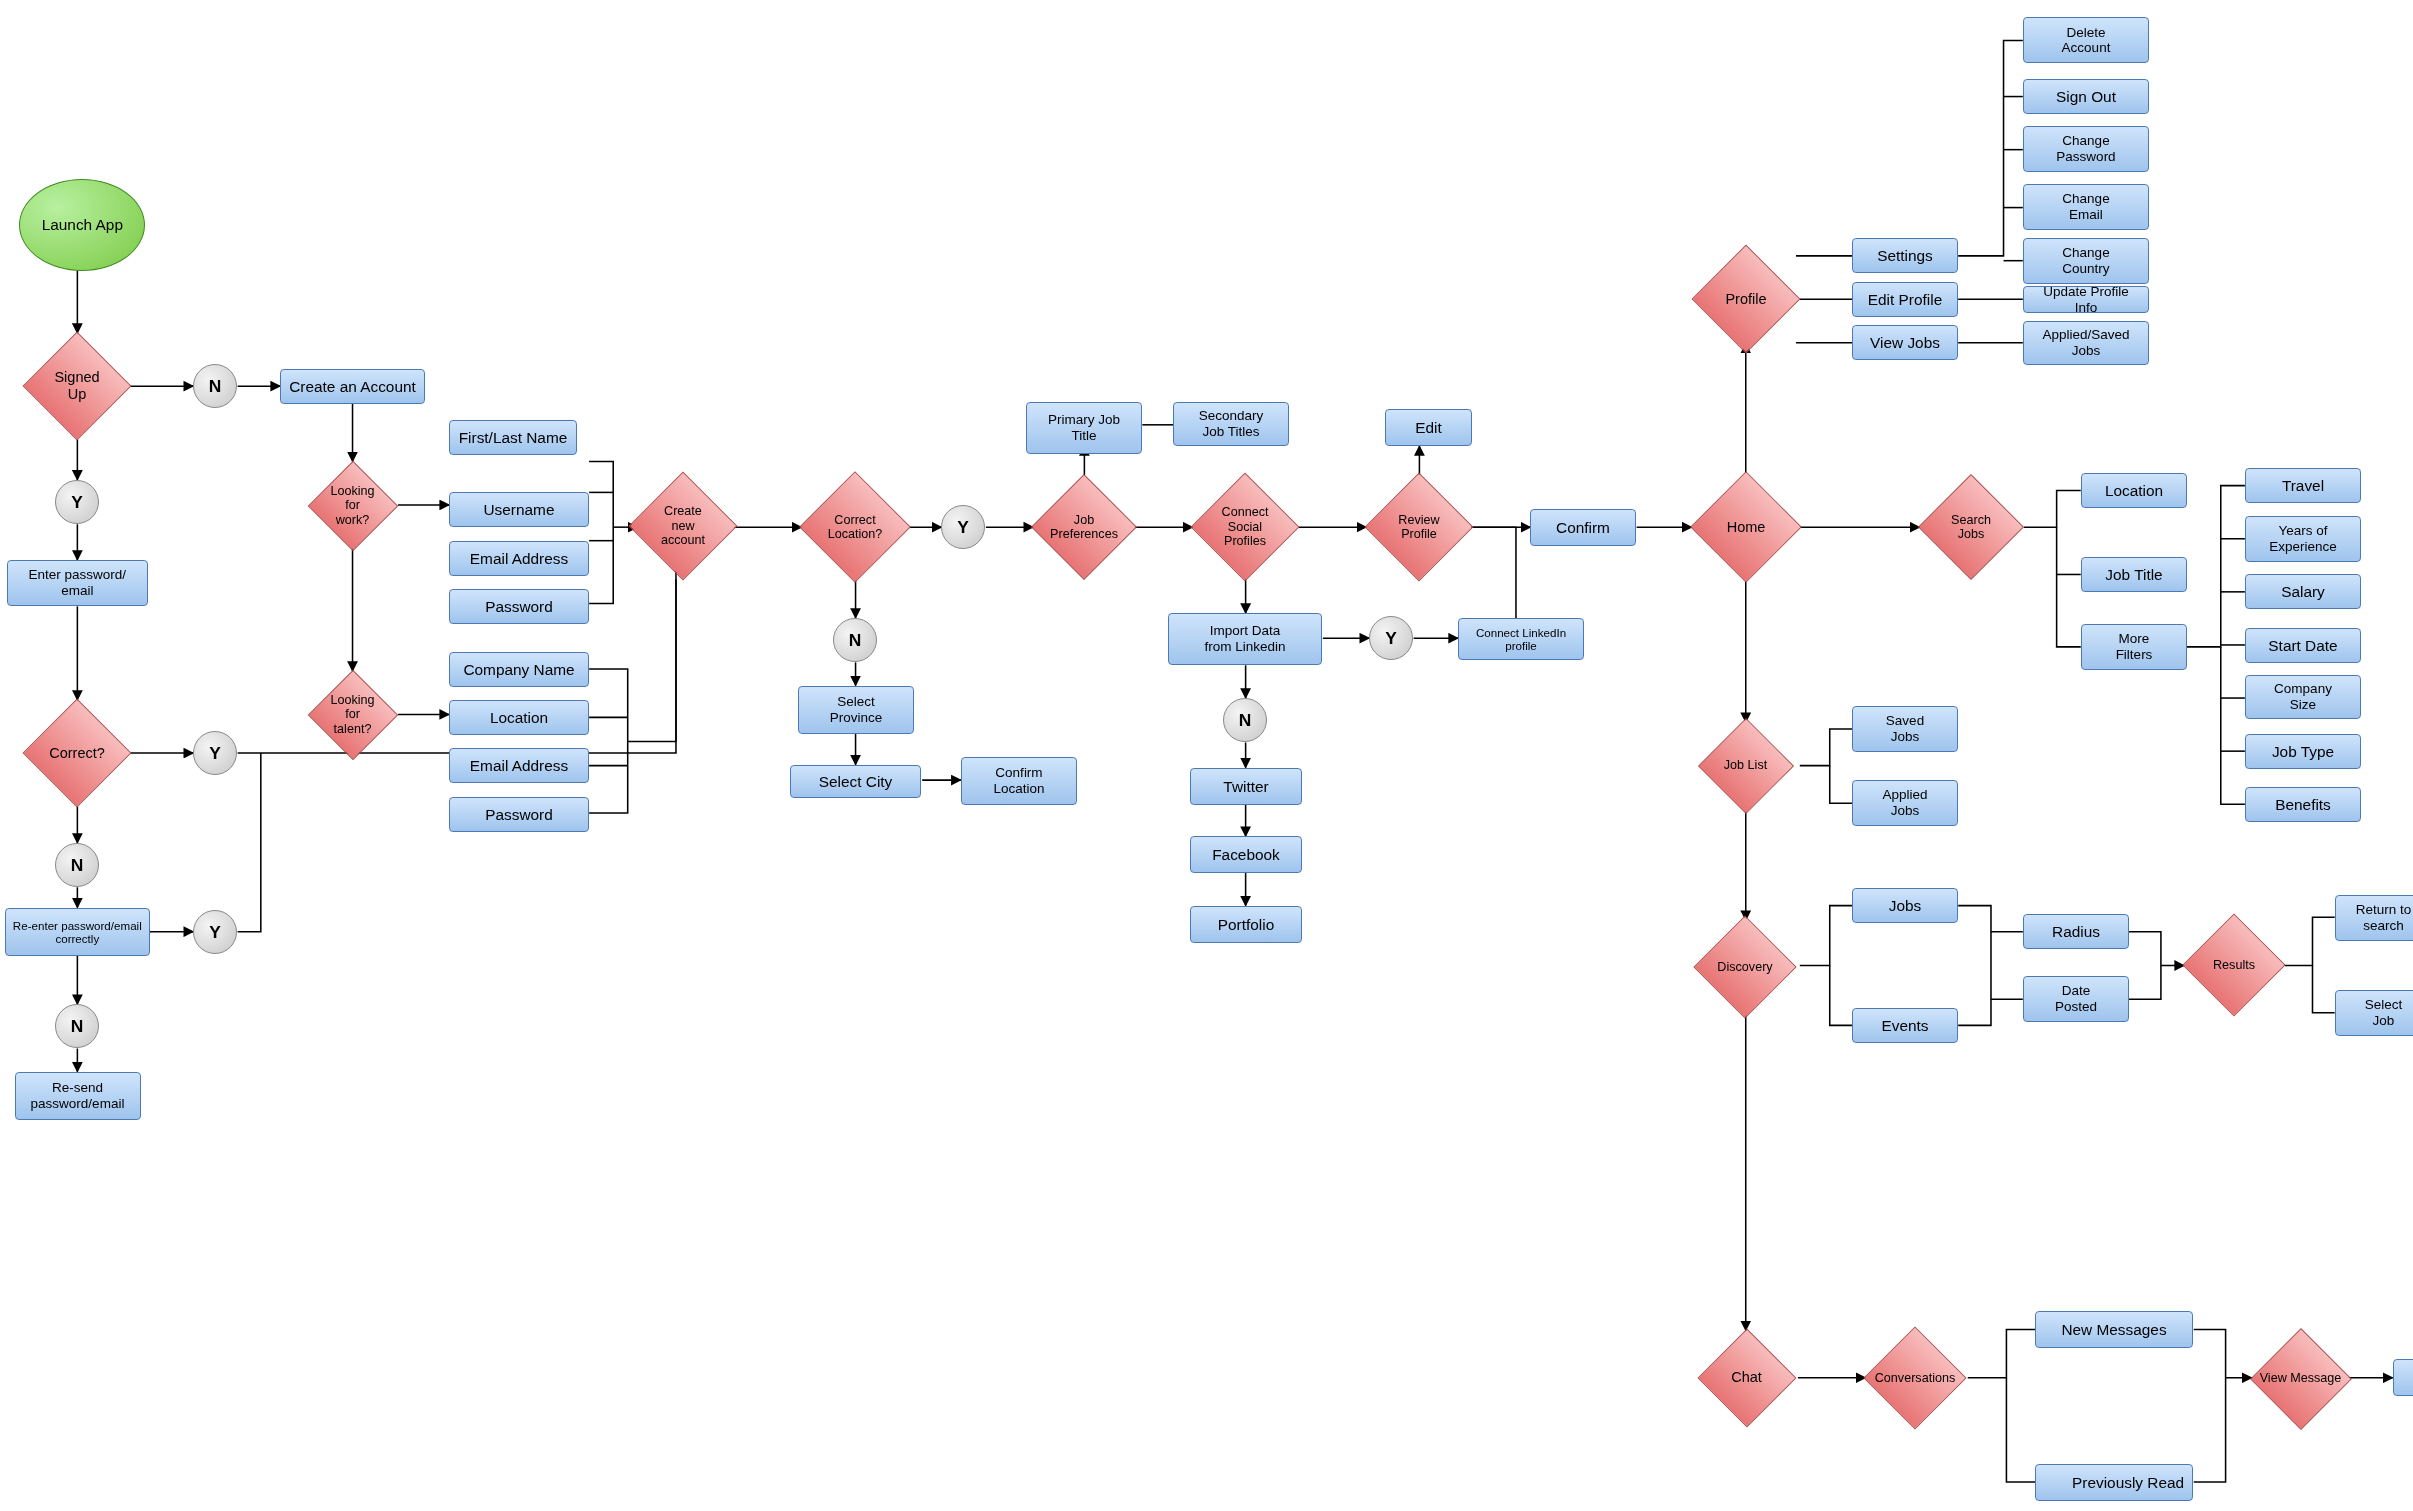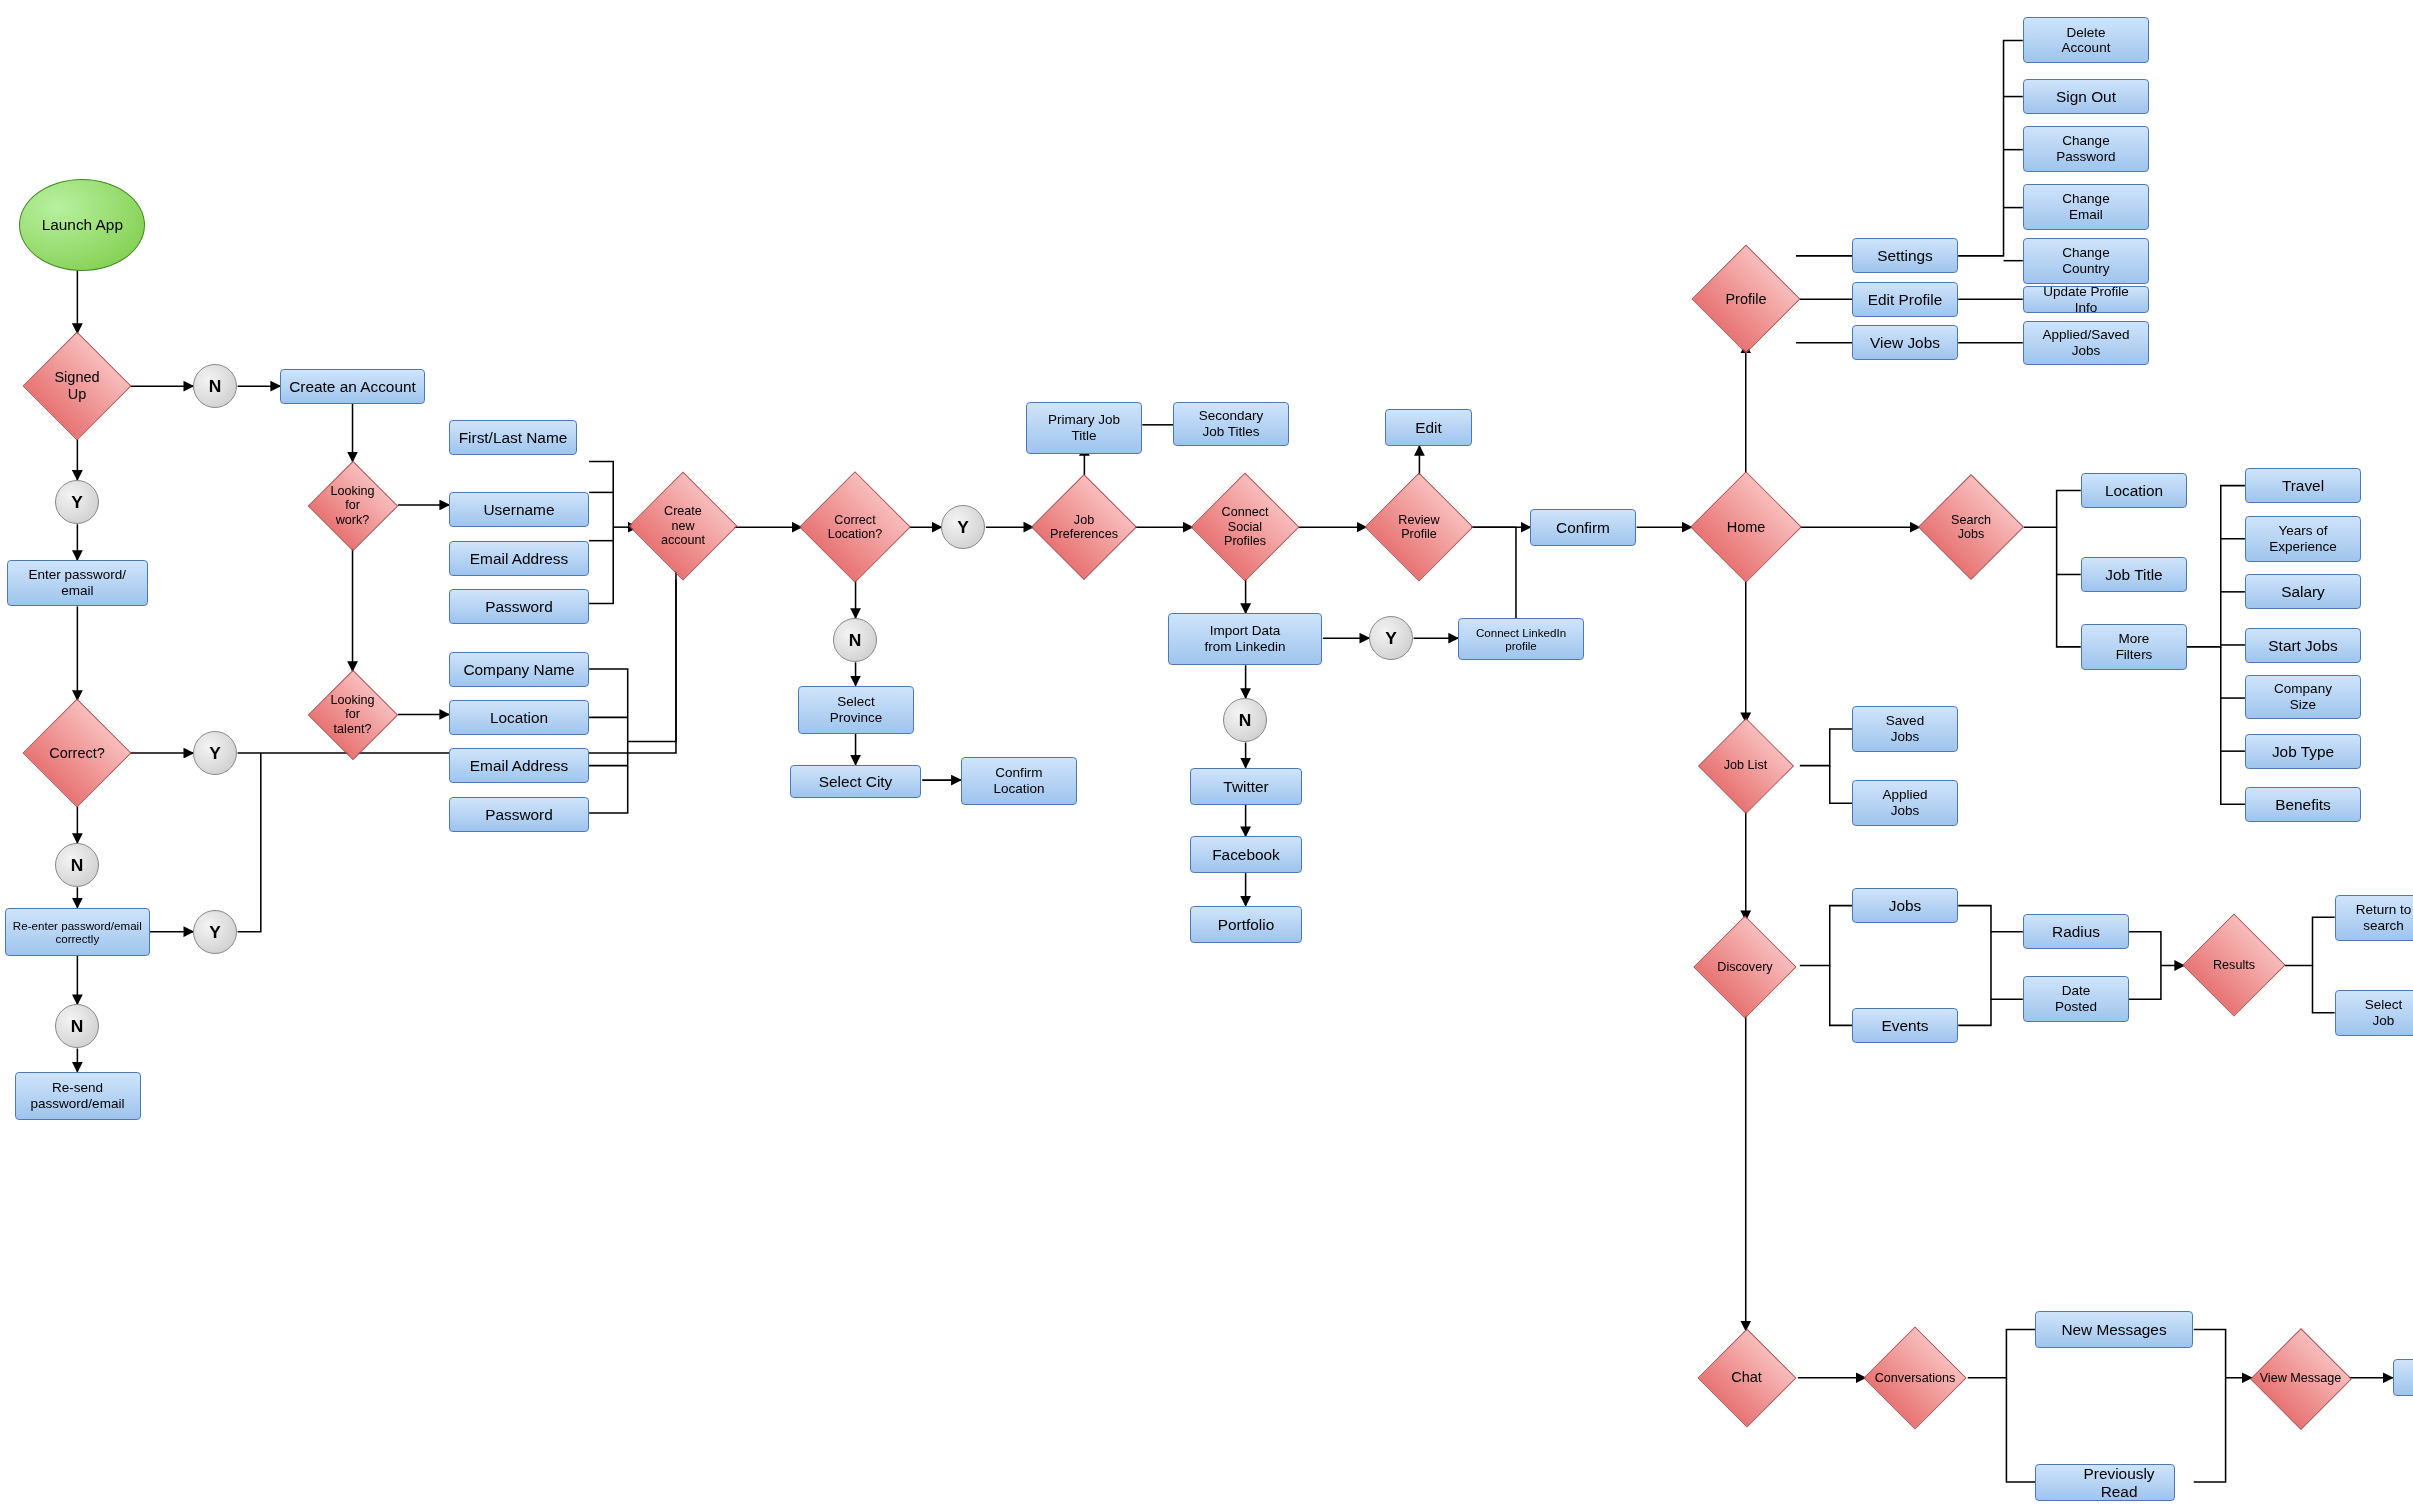--- a/index.html
+++ b/index.html
@@ -467,21 +467,21 @@
 <div class="node process" style="left:2245px; top:468px; width:116px; height:35px;">
       <span>Travel</span>
     </div>
 <div class="node process small" style="left:2245px; top:516px; width:116px; height:46px;">
       <span>Years of<br>Experience</span>
     </div>
 <div class="node process" style="left:2245px; top:574px; width:116px; height:35px;">
       <span>Salary</span>
     </div>
 <div class="node process" style="left:2245px; top:628px; width:116px; height:35px;">
-      <span>Start Jobs</span>
+      <span>Start Date</span>
     </div>
 <div class="node process small" style="left:2245px; top:675px; width:116px; height:44px;">
       <span>Company<br>Size</span>
     </div>
 <div class="node process" style="left:2245px; top:734px; width:116px; height:35px;">
       <span>Job Type</span>
     </div>
 <div class="node process" style="left:2245px; top:787px; width:116px; height:35px;">
       <span>Benefits</span>
     </div>
@@ -530,21 +530,21 @@
   <div class="label">Chat</div>
 </div>
 
 <div class="node diamond" style="left:1865px; top:1328px; width:100px; height:100px;">
   <div class="shape" style="width:71px;height:71px;"></div>
   <div class="label small">Conversations</div>
 </div>
 <div class="node process" style="left:2035px; top:1311px; width:158px; height:37px;">
       <span>New Messages</span>
     </div>
-<div class="node process" style="left:2035px; top:1464px; width:140px; height:37px;padding-left:32px;">
+<div class="node process" style="left:2035px; top:1464px; width:158px; height:37px;padding-left:32px;">
       <span>Previously Read</span>
     </div>
 
 <div class="node diamond" style="left:2252px; top:1330px; width:97px; height:97px;">
   <div class="shape" style="width:70px;height:70px;"></div>
   <div class="label small">View Message</div>
 </div>
 <div class="node process" style="left:2393px; top:1359px; width:126px; height:37px;"></div>
 
 </div>

